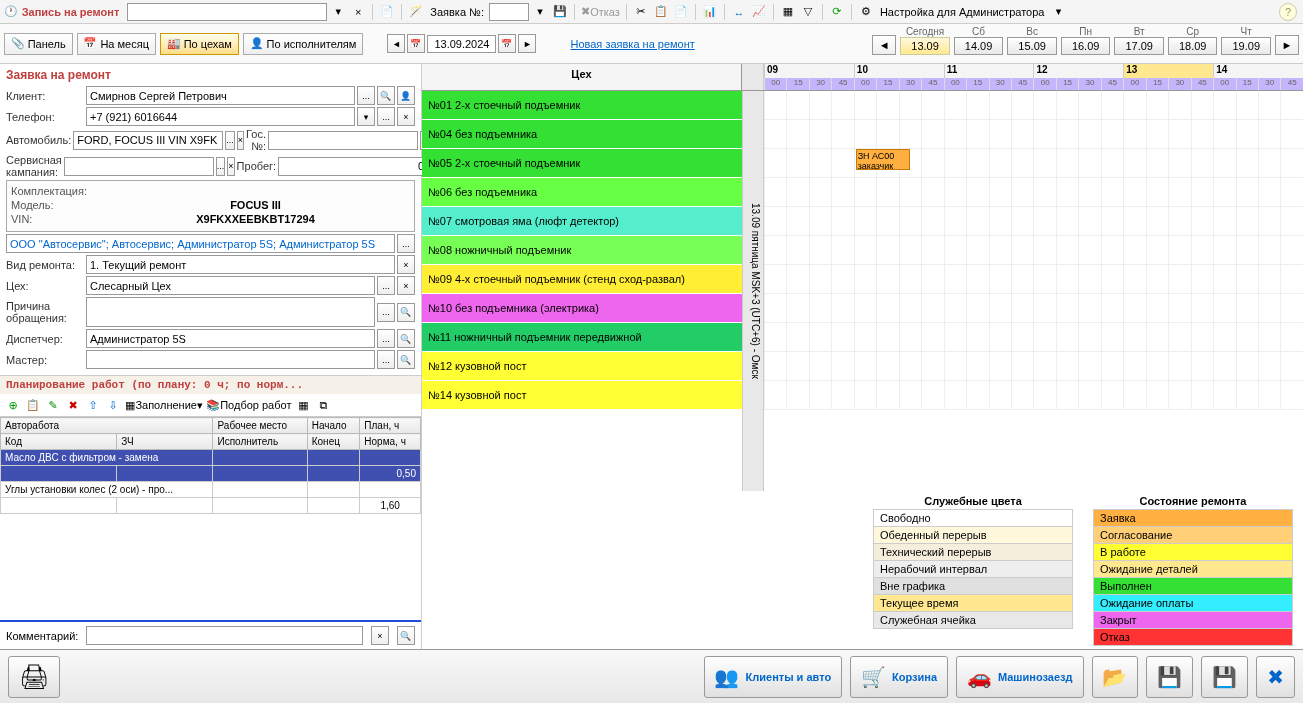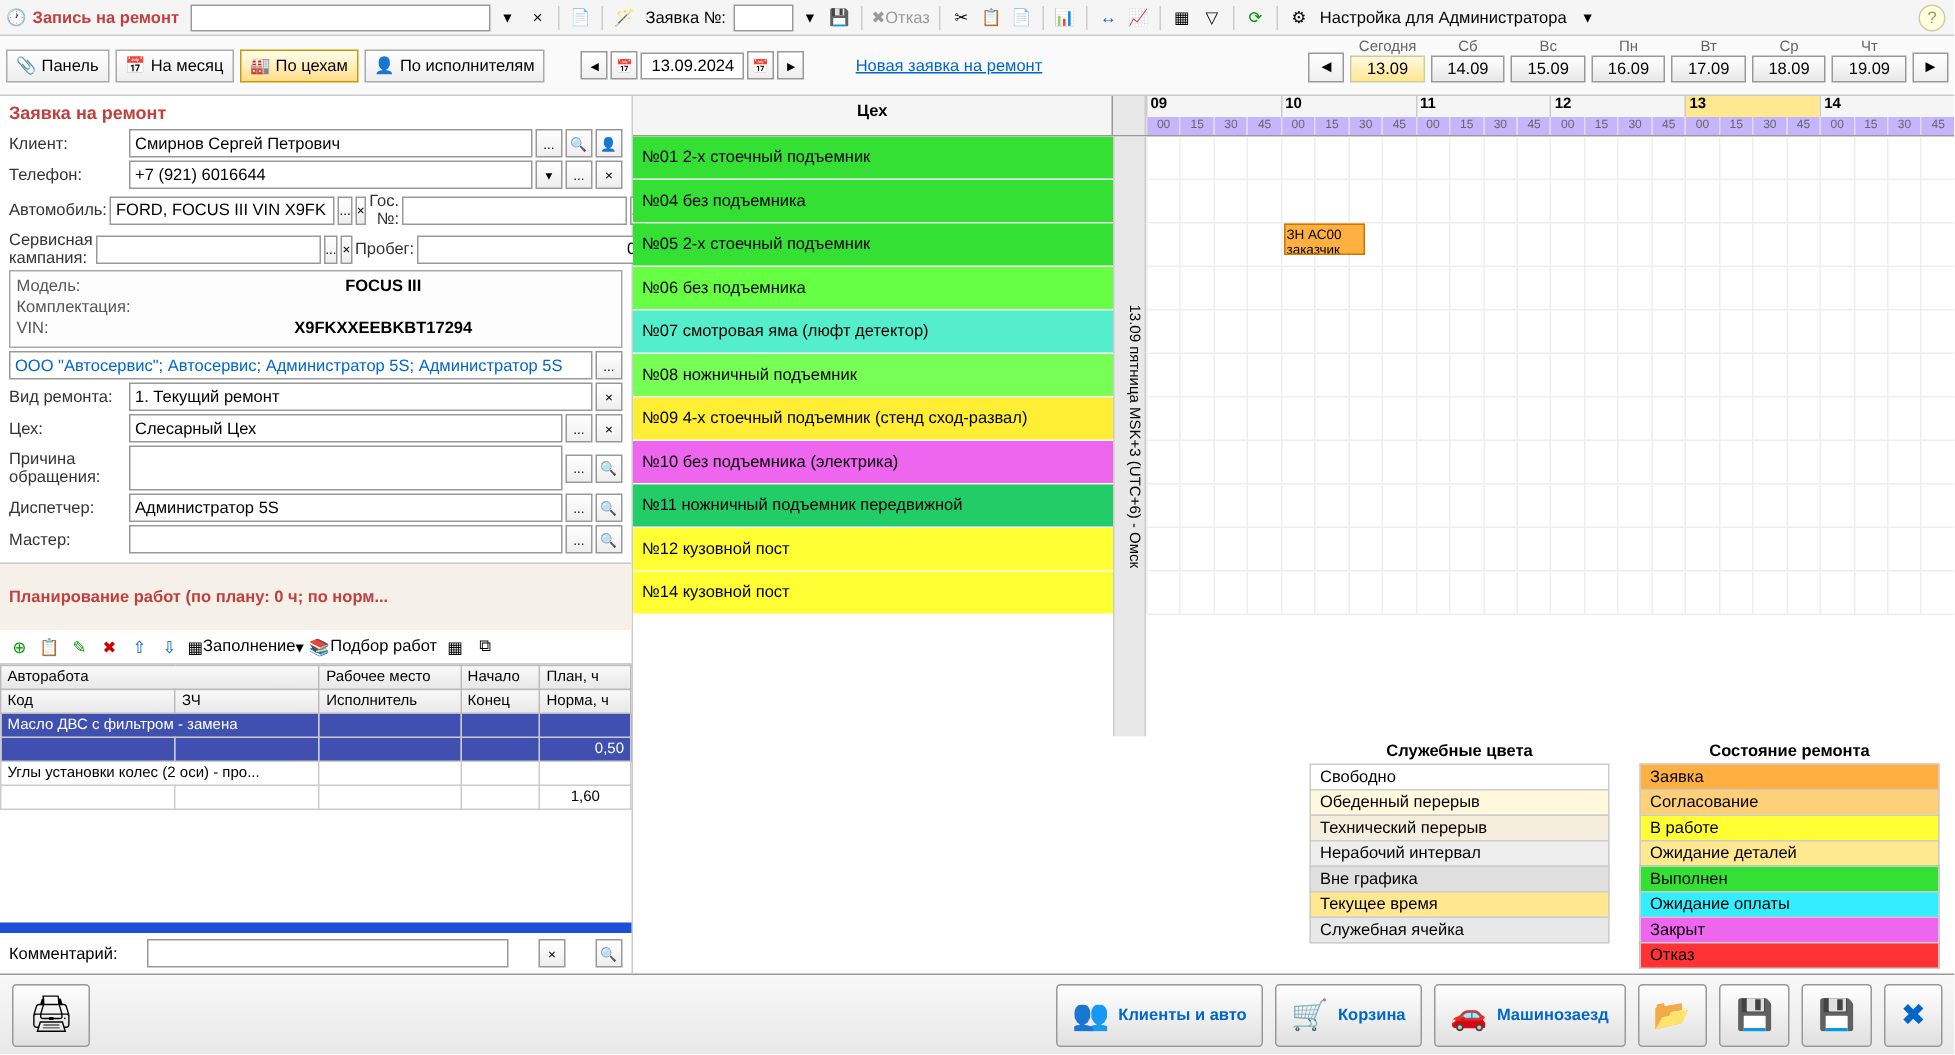--- a/index.html
+++ b/index.html
@@ -41,29 +41,29 @@
 .form-row { display: flex; align-items: center; margin-bottom: 2px; gap: 2px; }
 .form-label { width: 78px; color: #333; }
 .form-input { flex: 1; height: 19px; border: 1px solid #999; padding: 0 3px; background: #fff; }
 .mini-btn { width: 18px; height: 19px; border: 1px solid #999; background: linear-gradient(#fff,#eee); cursor: pointer; font-size: 9px; }
 .vehicle-box { border: 1px solid #aaa; padding: 4px; margin: 2px 0; background: #fdfdfd; }
 .vehicle-row { display: flex; margin-bottom: 2px; }
 .vehicle-label { width: 90px; color: #555; }
 .vehicle-val { flex: 1; text-align: center; font-weight: bold; }
 
 
-.plan-header { background: #f5f0e8; padding: 16px 6px; color: #c04040; font-weight: bold; border-top: 1px solid #ccc; cursor: pointer; }
+.plan-header { background: #f5f0e8; padding: 3px 6px; color: #c04040; font-weight: bold; border-top: 1px solid #ccc; cursor: pointer; font-family: Liberation Mono, monospace; }
 .plan-toolbar { display: flex; gap: 2px; padding: 2px 4px; border-bottom: 1px solid #ccc; align-items: center; }
 .plan-table { width: 100%; border-collapse: collapse; }
 .plan-table th { background: linear-gradient(#f8f8f8,#e8e8e8); border: 1px solid #bbb; padding: 2px 4px; text-align: left; font-weight: normal; font-size: 10px; }
 .plan-table td { border: 1px solid #ccc; padding: 2px 4px; font-size: 10px; }
 .plan-table tr.selected td { background: #4050b0; color: #fff; }
 
 
-.comment-row { padding: 4px 6px; display: flex; align-items: center; gap: 20px; border-top: 7px solid #1d4ed8; }
+.comment-row { padding: 4px 6px; display: flex; align-items: center; gap: 8px; border-top: 2px solid #1d4ed8; }
 
 
 .schedule-header { display: flex; border-bottom: 1px solid #999; }
 .sched-workshop-header { width: 320px; text-align: center; padding: 4px; font-weight: bold; border-right: 1px solid #999; background: #f5f5f5; }
 .time-header { flex: 1; display: flex; flex-direction: column; }
 .hour-row { display: flex; height: 14px; }
 .hour-cell { flex: 1; border-left: 1px solid #ccc; text-align: left; padding-left: 2px; font-size: 10px; font-weight: bold; background: #f5f5f5; }
 .hour-cell.current { background: #ffe890; }
 .minute-row { display: flex; height: 12px; }
 .minute-cell { flex: 1; border-left: 1px solid #ddd; text-align: center; font-size: 8px; color: #666; background: #c4b5fd; }
@@ -188,25 +188,25 @@
       <div class="form-row">
         <span class="form-label">Сервисная кампания:</span>
         <input class="form-input" style="flex: 0 0 140px;">
         <button class="mini-btn">...</button>
         <button class="mini-btn">×</button>
         <span class="form-label" style="width:44px;text-align:right">Пробег:</span>
         <input class="form-input" style="text-align: right;" value="0">
       </div>
       <div class="vehicle-box">
         <div class="vehicle-row">
+            <span class="vehicle-label">Комплектация:</span>
+          </div>
+        <div class="vehicle-row">
             <span class="vehicle-label">Модель:</span>
             <span class="vehicle-val">FOCUS III</span>
-          </div>
-        <div class="vehicle-row">
-            <span class="vehicle-label">Комплектация:</span>
           </div>
         <div class="vehicle-row">
             <span class="vehicle-label">VIN:</span>
             <span class="vehicle-val">X9FKXXEEBKBT17294</span>
           </div>
       </div>
       <div class="form-row">
         <input class="form-input" style="color: rgb(0, 102, 204);" value="ООО &quot;Автосервис&quot;; Автосервис; Администратор 5S; Администратор 5S">
         <button class="mini-btn">...</button>
       </div>

